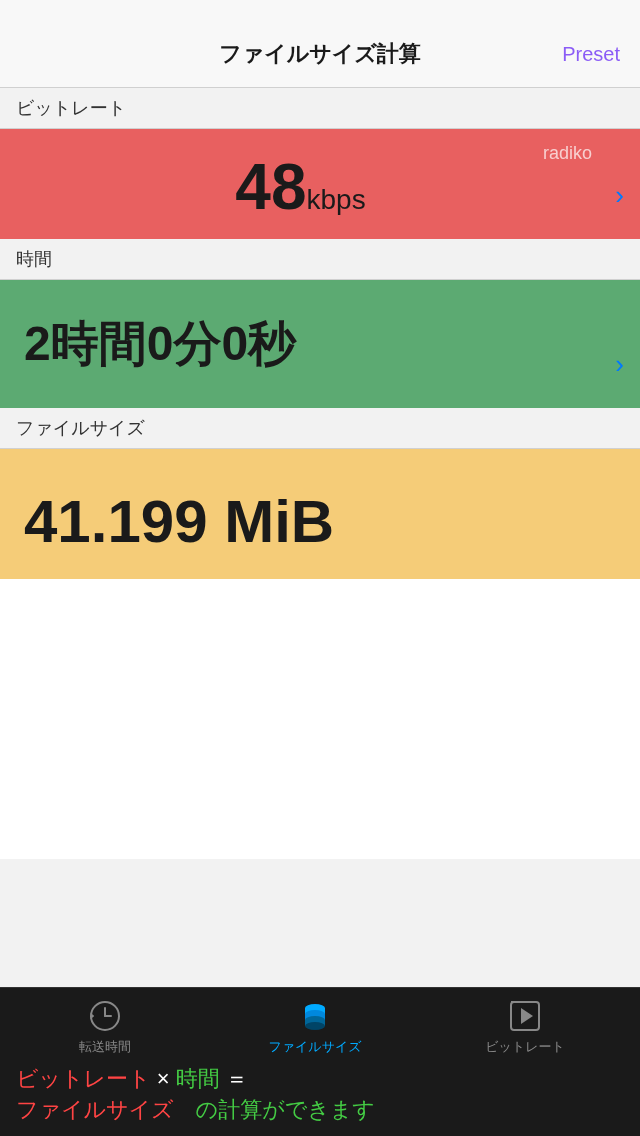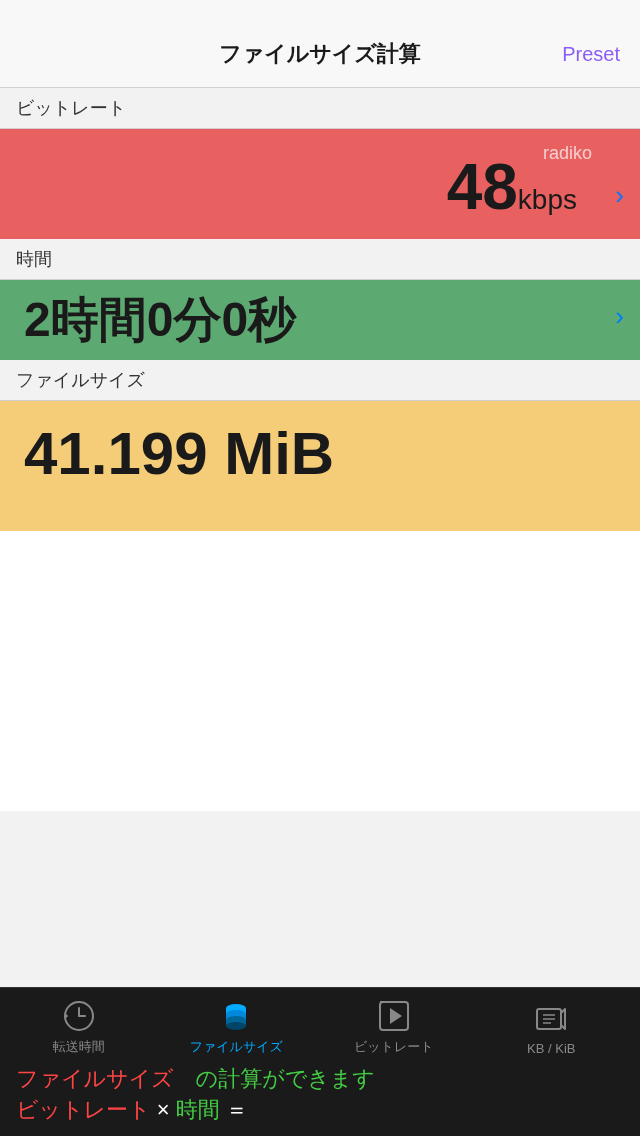--- a/index.html
+++ b/index.html
@@ -63,21 +63,21 @@
       position: absolute;
       top: 14px;
       right: 48px;
       font-size: 18px;
       color: rgba(255,255,255,0.7);
       text-align: center;
     }
     .bitrate-row {
       display: flex;
       align-items: baseline;
-      justify-content: flex-end;
+      justify-content: center;
     }
     .bitrate-value {
       font-size: 64px;
       font-weight: 700;
       color: #1a1a1a;
       line-height: 1;
     }
     .bitrate-unit {
       font-size: 28px;
       color: #1a1a1a;
@@ -89,21 +89,21 @@
       bottom: 28px;
       font-size: 26px;
       color: #007aff;
     }
 
     
     .time-panel {
       background: #5caa72;
       padding: 6px 24px;
       position: relative;
-      height: 80px;
+      height: 128px;
       display: flex;
       align-items: center;
     }
     .time-value {
       font-size: 48px;
       font-weight: 700;
       color: #1a1a1a;
       line-height: 1;
     }
     .time-chevron {
@@ -114,21 +114,21 @@
       color: #007aff;
     }
 
     
     .filesize-panel {
       background: #f5cc78;
       padding: 20px 24px 24px 24px;
       min-height: 130px;
       display: flex;
       flex-direction: column;
-      justify-content: flex-start;
+      justify-content: flex-end;
     }
     .filesize-value {
       font-size: 60px;
       font-weight: 700;
       color: #1a1a1a;
       line-height: 1.1;
     }
     .filesize-sub {
       font-size: 18px;
       color: #555;
@@ -147,21 +147,21 @@
       position: absolute;
       bottom: 0;
       left: 0;
       width: 640px;
       background: #1a1a1a;
       border-top: 1px solid #333;
     }
     .tab-row {
       display: flex;
       justify-content: space-around;
-      align-items: flex-end;
+      align-items: flex-start;
       padding: 10px 10px 4px 0;
     }
     .tab-item {
       display: flex;
       flex-direction: column;
       align-items: center;
       gap: 4px;
       cursor: pointer;
       min-width: 100px;
     }
@@ -248,34 +248,24 @@
 
     <div class="tab-item">
       <svg class="icon-svg" viewBox="0 0 36 36" fill="none" xmlns="http://www.w3.org/2000/svg">
         <rect x="4" y="4" width="28" height="28" rx="3" stroke="#888" stroke-width="2" fill="none"></rect>
         <polygon points="14,10 14,26 26,18" fill="#888"></polygon>
         <line x1="4" y1="4" x2="8" y2="4" stroke="#888" stroke-width="2"></line>
       </svg>
       <span class="tab-label">ビットレート</span>
     </div>
 
-    <div class="tab-item">
-      <svg class="icon-svg" viewBox="0 0 36 36" fill="none" xmlns="http://www.w3.org/2000/svg">
-        <rect x="4" y="8" width="24" height="20" rx="2" stroke="#888" stroke-width="2" fill="none"></rect>
-        <polyline points="28,12 32,8 32,28 28,24" stroke="#888" stroke-width="2" fill="none" stroke-linejoin="round"></polyline>
-        <line x1="10" y1="14" x2="22" y2="14" stroke="#888" stroke-width="1.5"></line>
-        <line x1="10" y1="18" x2="22" y2="18" stroke="#888" stroke-width="1.5"></line>
-        <line x1="10" y1="22" x2="18" y2="22" stroke="#888" stroke-width="1.5"></line>
-      </svg>
-      <span class="tab-label">KB / KiB</span>
-    </div>
 
   </div>
 
   <div class="tab-formula">
     <div>
+      <span class="formula-red">ビットレート</span><span class="formula-white"> × </span><span class="formula-green">時間</span><span class="formula-white"> ＝</span>
+    </div>
+    <div>
       <span class="formula-red">ファイルサイズ</span><span class="formula-green">　の計算ができます</span>
     </div>
-    <div>
-      <span class="formula-red">ビットレート</span><span class="formula-white"> × </span><span class="formula-green">時間</span><span class="formula-white"> ＝</span>
-    </div>
   </div>
 </div>
 
 </body></html>

